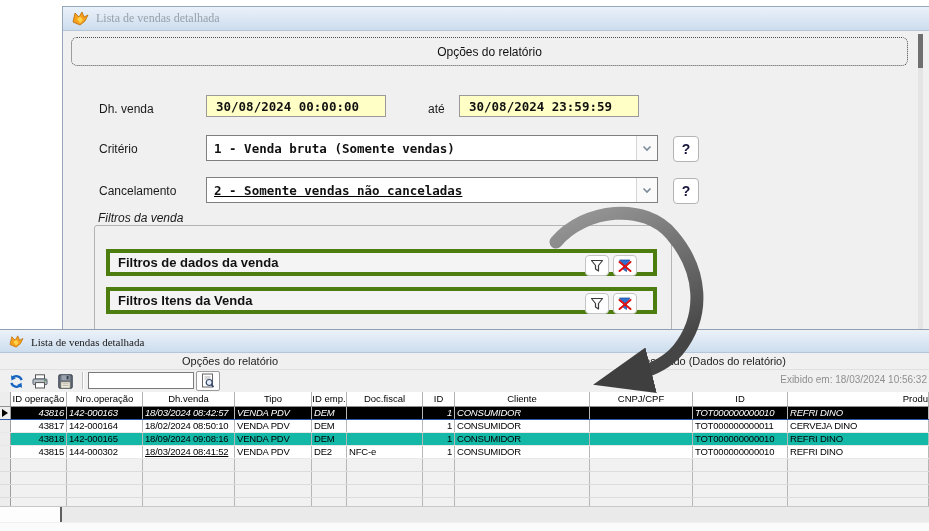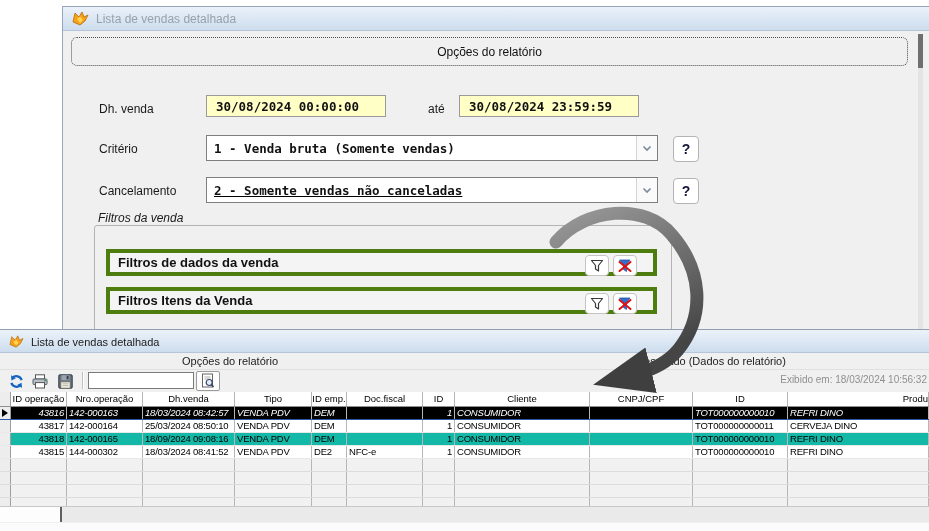--- a/index.html
+++ b/index.html
@@ -4,21 +4,21 @@
 <style>
   html,body{margin:0;padding:0;}
   body{width:929px;height:531px;position:relative;overflow:hidden;background:#ffffff;
        font-family:"Liberation Sans",sans-serif;-webkit-font-smoothing:antialiased;}
   
   .win{position:absolute;background:#f0f0f0;}
   #options-window{left:62px;top:6px;width:867px;height:323px;border:1px solid #96a7bc;border-right:none;border-bottom:none;box-sizing:border-box;}
   #results-window{left:0;top:329px;width:929px;height:202px;border-top:1px solid #8fa0b5;box-sizing:border-box;}
   .titlebar{position:absolute;left:0;right:0;height:24px;
             background:linear-gradient(#eaf1fa,#cddded);border-bottom:1px solid #b5c6da;
-            display:flex;align-items:center;gap:7px;padding-left:9px;box-sizing:border-box;}
+            display:flex;align-items:center;gap:7px;padding-left:9px;box-sizing:border-box;font-family:Liberation Serif, serif;}
   .titlebar .ttl{font-size:12px;}
   #options-window .ttl{color:#97a1ac;}
   #results-window .titlebar{height:22px;}
   #results-window .ttl{color:#1a1a1a;font-size:11px;}
   
   .tabframe{position:absolute;left:8px;top:30px;width:835px;height:27px;border:1px dotted #4a4a4a;border-radius:6px;
             display:flex;align-items:center;justify-content:center;font-size:12px;color:#111;}
   .flabel{position:absolute;font-size:12px;color:#1a1a1a;}
   .yellow-input{position:absolute;height:22px;width:180px;background:#ffffc6;border:1px solid #9a9a9a;
             font-family:"DejaVu Sans Mono",monospace;font-weight:700;font-size:12.5px;color:#111;
@@ -239,21 +239,21 @@
         <div class="cell" style="width: 32px; text-align: right;">1</div>
         <div class="cell" style="width: 135px; text-align: left;">CONSUMIDOR</div>
         <div class="cell" style="width: 103px; text-align: left;"></div>
         <div class="cell" style="width: 95px; text-align: left;">TOT000000000010</div>
         <div class="cell" style="width: 141px; text-align: left;">REFRI DINO</div>
       </div>
       <div class="grow">
         <div class="cell selcell" style="width: 11px;"></div>
         <div class="cell" style="width: 56px; text-align: right;">43817</div>
         <div class="cell" style="width: 76px; text-align: left;">142-000164</div>
-        <div class="cell" style="width: 92px; text-align: left;">25/03/2024 08:50:10</div>
+        <div class="cell" style="width: 92px; text-align: left;">18/02/2024 08:50:10</div>
         <div class="cell" style="width: 77px; text-align: left;">VENDA PDV</div>
         <div class="cell" style="width: 35px; text-align: left;">DEM</div>
         <div class="cell" style="width: 76px; text-align: left;"></div>
         <div class="cell" style="width: 32px; text-align: right;">1</div>
         <div class="cell" style="width: 135px; text-align: left;">CONSUMIDOR</div>
         <div class="cell" style="width: 103px; text-align: left;"></div>
         <div class="cell" style="width: 95px; text-align: left;">TOT000000000011</div>
         <div class="cell" style="width: 141px; text-align: left;">CERVEJA DINO</div>
       </div>
       <div class="grow alt">
@@ -267,21 +267,21 @@
         <div class="cell" style="width: 32px; text-align: right;">1</div>
         <div class="cell" style="width: 135px; text-align: left;">CONSUMIDOR</div>
         <div class="cell" style="width: 103px; text-align: left;"></div>
         <div class="cell" style="width: 95px; text-align: left;">TOT000000000010</div>
         <div class="cell" style="width: 141px; text-align: left;">REFRI DINO</div>
       </div>
       <div class="grow">
         <div class="cell selcell" style="width: 11px;"></div>
         <div class="cell" style="width: 56px; text-align: right;">43815</div>
         <div class="cell" style="width: 76px; text-align: left;">144-000302</div>
-        <div class="cell" style="width: 92px; text-align: left;">18/03/2024 08:41:52</div>
+        <div class="cell" style="width: 92px; text-align: left; text-decoration: underline;">18/03/2024 08:41:52</div>
         <div class="cell" style="width: 77px; text-align: left;">VENDA PDV</div>
         <div class="cell" style="width: 35px; text-align: left;">DE2</div>
         <div class="cell" style="width: 76px; text-align: left;">NFC-e</div>
         <div class="cell" style="width: 32px; text-align: right;">1</div>
         <div class="cell" style="width: 135px; text-align: left;">CONSUMIDOR</div>
         <div class="cell" style="width: 103px; text-align: left;"></div>
         <div class="cell" style="width: 95px; text-align: left;">TOT000000000010</div>
         <div class="cell" style="width: 141px; text-align: left;">REFRI DINO</div>
       </div>
       <div class="grow empty">

